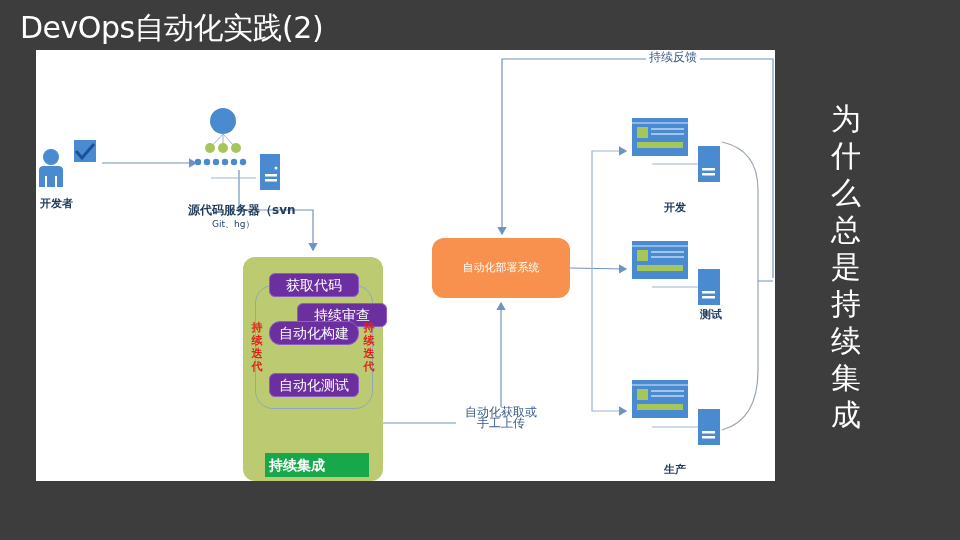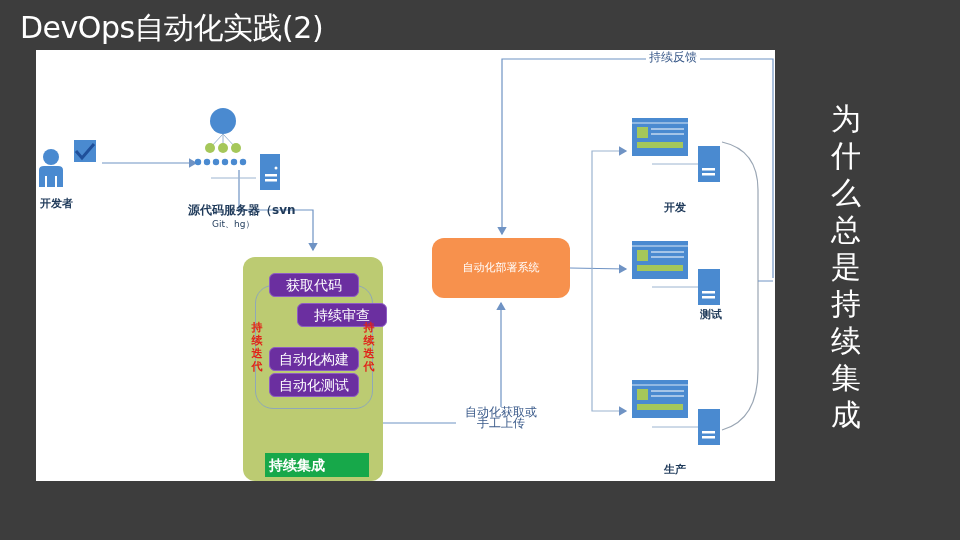--- a/index.html
+++ b/index.html
@@ -173,21 +173,21 @@
   <div class="lbl" style="left:4px; top:146px;">开发者</div>
   <div class="lbl" style="left:152px; top:152px; font-size:12px;">源代码服务器（svn</div>
   <div class="lbl" style="left:176px; top:168px; font-size:9px; font-weight:normal;">Git、hg）</div>
 
   <div class="small-lbl" style="left:610px; top:2px; background:#ffffff; padding:0 3px;">持续反馈</div>
 
   <div class="ci-panel">
     <div class="loop"></div>
     <div class="step" style="top:16px;">获取代码</div>
     <div class="step" style="top:46px;margin-left:28px;">持续审查</div>
-    <div class="step" style="top:90px;">自动化构建</div>
+    <div class="step" style="top:64px;border-radius:11px;">自动化构建</div>
     <div class="step" style="top:116px;">自动化测试</div>
     <div class="iter" style="left:7px; top:64px;">
       <span>持</span><br>
       <span>续</span><br>
       <span>迭</span><br>
       <span>代</span>
     </div>
     <div class="iter" style="left:119px; top:64px;">
       <span>持</span><br>
       <span>续</span><br>

